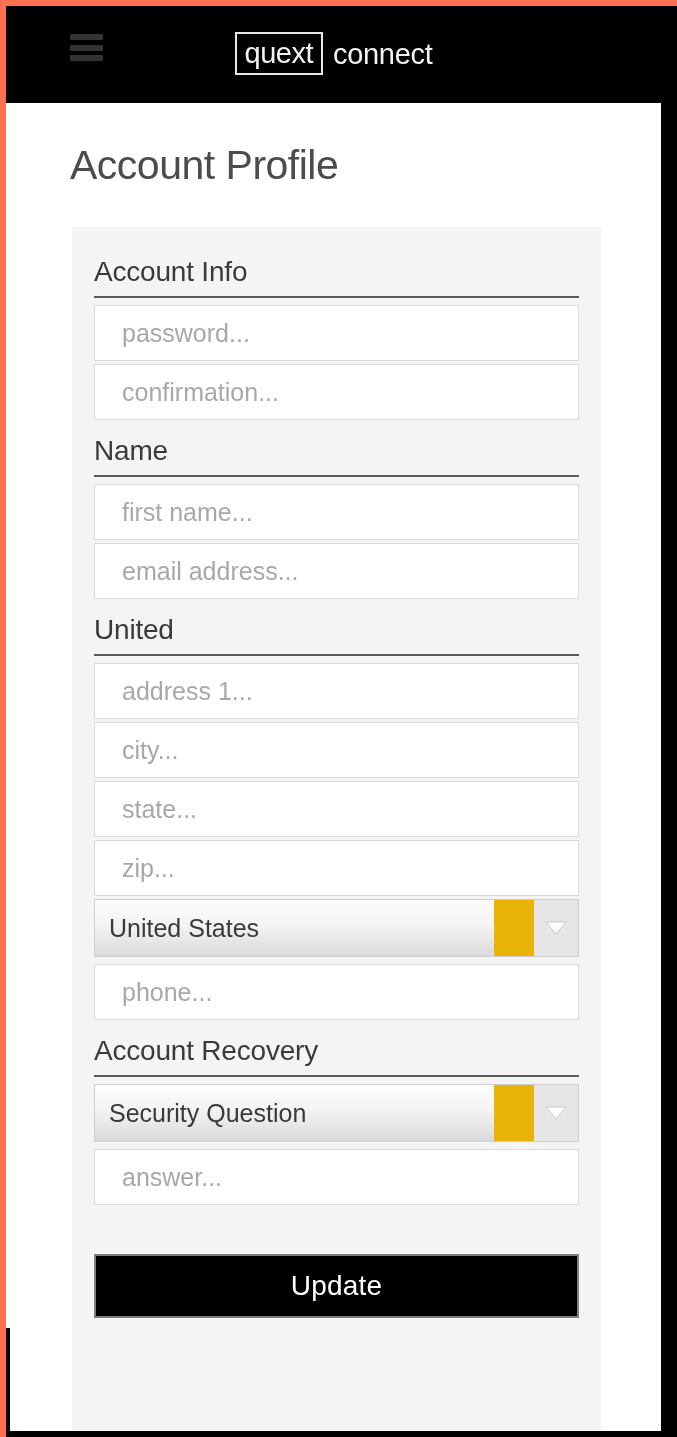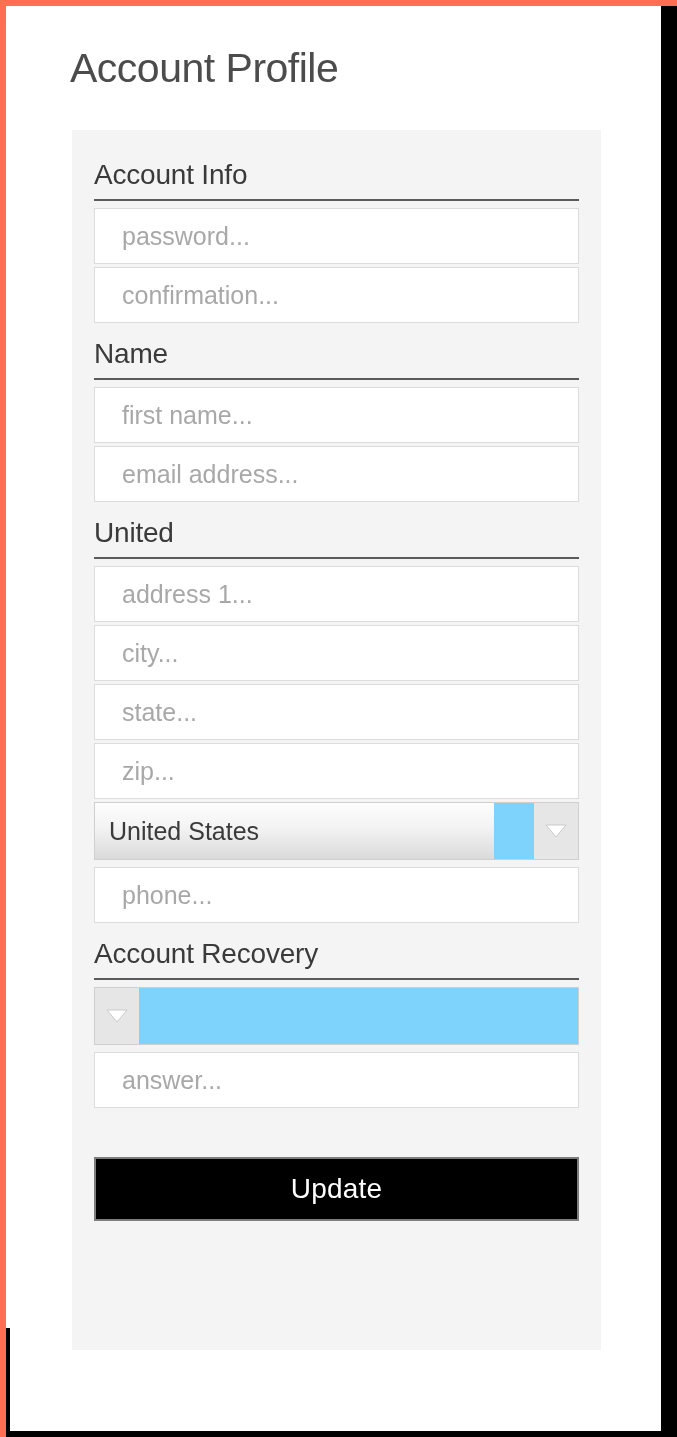--- a/index.html
+++ b/index.html
@@ -147,21 +147,21 @@
   }
   .field::placeholder { color: #a8a8a8; }
 
   
   .select-wrap {
     position: relative;
     width: 100%;
     height: 58px;
     margin-bottom: 7px;
     border: 1px solid #cfcfcf;
-    background: #7dd3fc;
+    background: #eab308;
     display: flex;
     align-items: stretch;
     cursor: pointer;
     gap: 40px;
   }
   .select-face {
     flex: 1;
     background: linear-gradient(to bottom, #fdfdfd 0%, #f3f3f3 45%, #dadada 100%);
     display: flex;
     align-items: center;
@@ -224,20 +224,34 @@
 </style>
 </head>
 <body>
 
 <div id="viewport">
 
   <div id="under-black"></div>
 
   <div id="page">
 
+    <div id="navbar">
+
+      <div id="hamburger">
+        <span></span>
+        <span></span>
+        <span></span>
+      </div>
+
+      <div id="brand">
+        <span id="brand-mark">quext</span>
+        <span id="brand-word">connect</span>
+      </div>
+
+    </div>
 
     <div id="content">
 
       <h1 id="page-title">Account Profile</h1>
 
       <form id="form-panel">
 
       <div class="section-heading">Account Info</div>
           <input class="field" type="text" placeholder="password..." style="">
           <input class="field" type="text" placeholder="confirmation..." style="">
@@ -253,20 +267,21 @@
             <div class="select-face">United States</div>
             <div class="select-arrow">
               <svg width="22" height="14" viewBox="0 0 22 14" aria-hidden="true">
                 <polygon points="1,1 21,1 11,13" fill="#ffffff" stroke="#c9c9c9" stroke-width="1"></polygon>
               </svg>
             </div>
           </div>
           <input class="field" type="text" placeholder="phone..." style="">
           <div class="section-heading tight">Account Recovery</div>
           <div class="select-wrap">
+            <div class="select-face">Security Question</div>
             <div class="select-arrow">
               <svg width="22" height="14" viewBox="0 0 22 14" aria-hidden="true">
                 <polygon points="1,1 21,1 11,13" fill="#ffffff" stroke="#c9c9c9" stroke-width="1"></polygon>
               </svg>
             </div>
           </div>
           <input class="field" type="text" placeholder="answer..." style="">
           <div class="btn-gap"></div>
           <button id="update-button" type="button">Update</button>
         </form>

